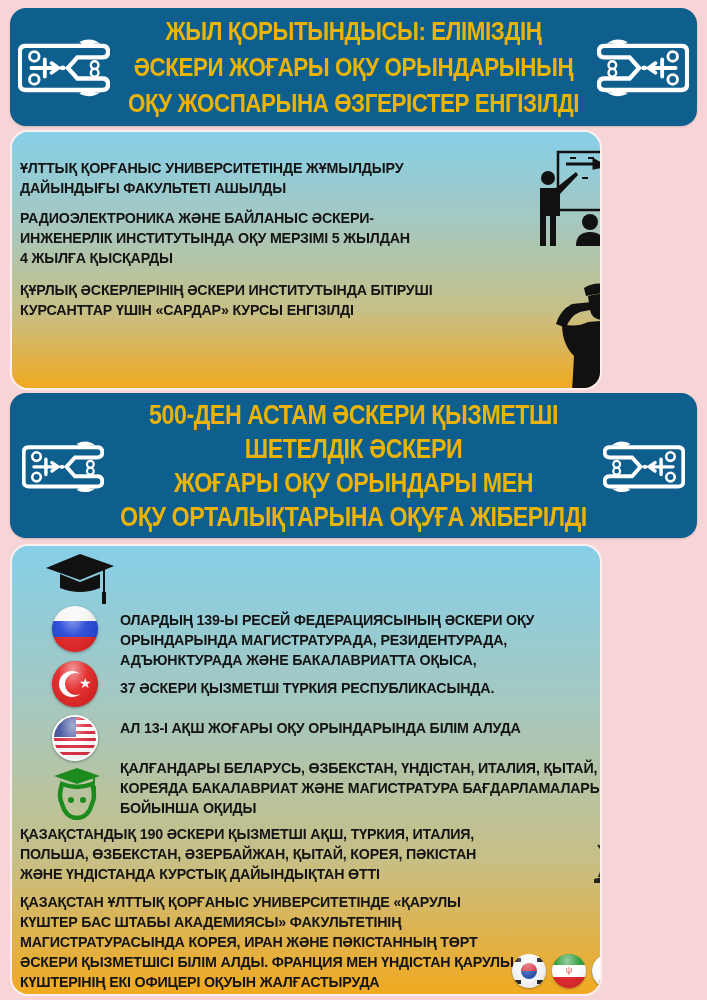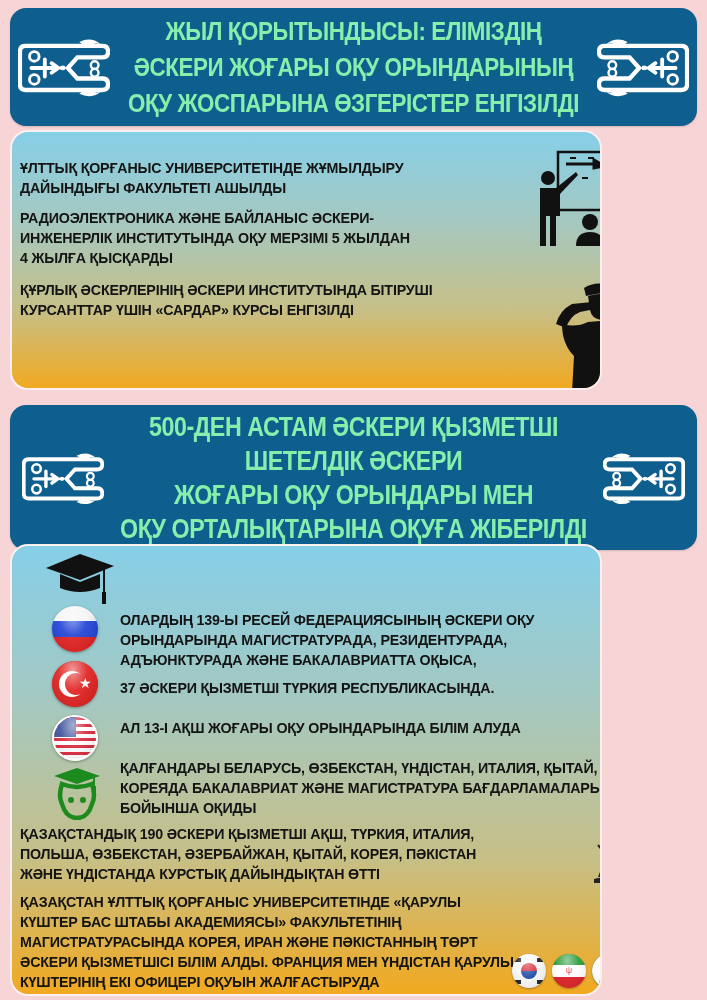--- a/index.html
+++ b/index.html
@@ -7,36 +7,36 @@
   body {
     background: #f7d5d7;
     font-family: "Liberation Sans", sans-serif;
     position: relative;
   }
   .header {
     position: absolute;
     left: 10px; width: 687px;
     background: #0e5f8e;
     border-radius: 16px;
-    color: #86efac;
+    color: #eab308;
     text-align: center;
     display: flex; flex-direction: column; justify-content: center;
     box-shadow: 0 1px 2px rgba(0,0,0,0.15);
   }
   .header .line {
     font-family: "Liberation Sans", sans-serif;
     font-weight: bold;
     font-size: 26px;
     line-height: 36px;
     letter-spacing: -0.5px;
     transform: scaleX(0.86);
     white-space: nowrap;
   }
   #header1 { top: 8px; height: 118px; }
-  #header2 { top: 393px; height: 145px; margin-top: 12px; }
+  #header2 { top: 393px; height: 145px; }
   #header2 .line { font-size: 27px; line-height: 34px; }
 
   .ornament {
     position: absolute;
     width: 92px; height: 62px;
     top: 50%; transform: translateY(-50%);
   }
   .ornament.left { left: 8px; }
   .ornament.right { right: 8px; }
   #header2 .ornament { width: 82px; height: 58px; }

